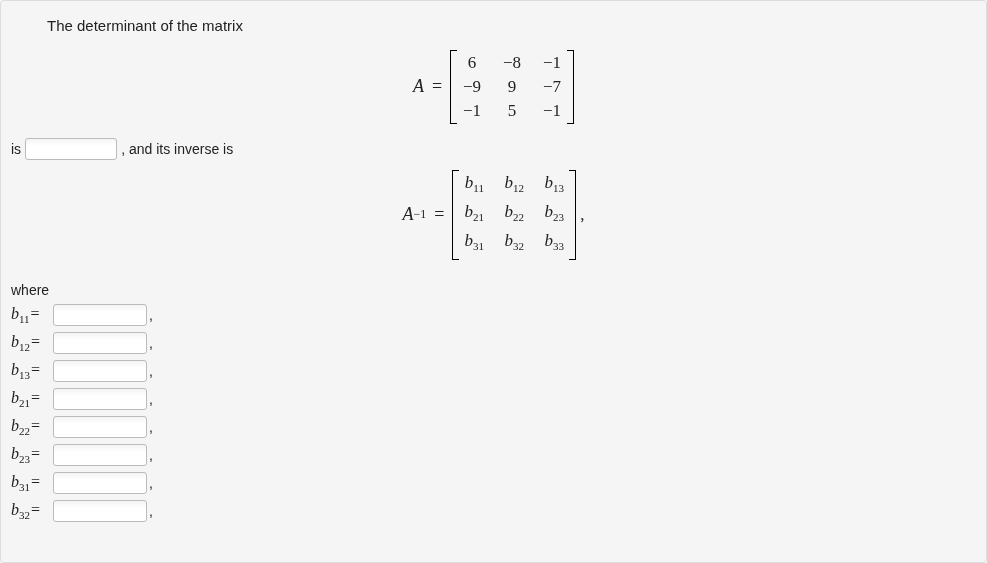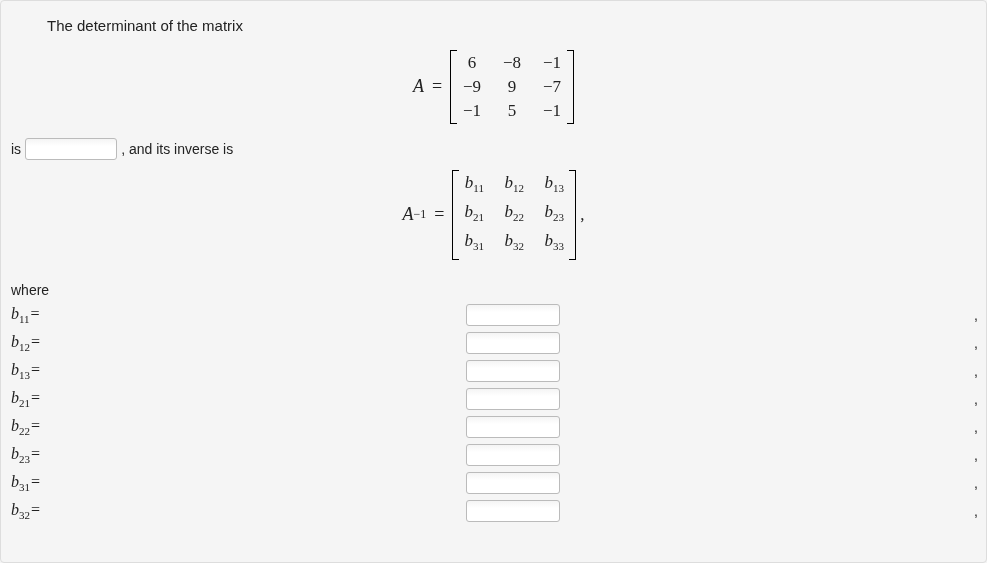--- a/index.html
+++ b/index.html
@@ -42,21 +42,20 @@
     }
     .where-label {
       margin-bottom: 4px;
     }
     .field-row {
       display: flex;
       align-items: center;
       gap: 2px;
       height: 26px;
       margin-bottom: 2px;
-      justify-content: space-between;
     }
     .field-label {
       width: 40px;
       font-family: "Times New Roman", serif;
       font-style: italic;
       font-size: 16px;
     }
     .field-label .sub {
       font-style: normal;
       font-size: 11px;

